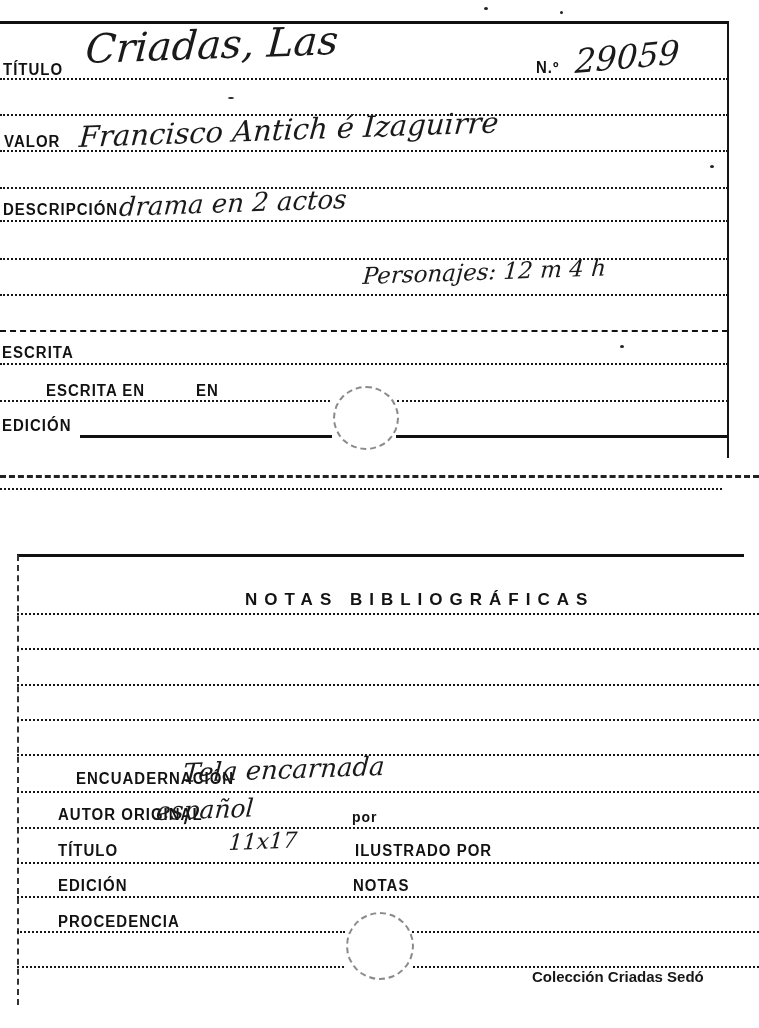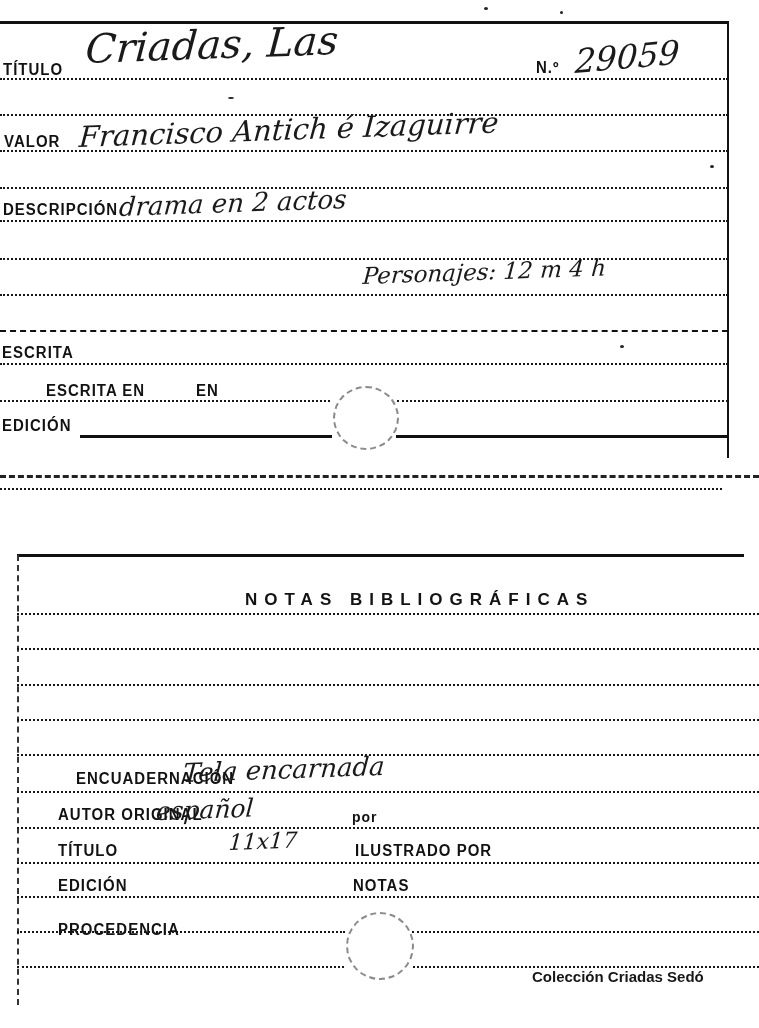--- a/index.html
+++ b/index.html
@@ -114,21 +114,21 @@
 
     <div class="line solid" style="left:17px;top:14px;width:727px;"></div>
     <div class="vline dashy" style="left:17px;top:15px;height:450px;"></div>
 
     <div class="heading" style="left:245px;top:50px;">NOTAS BIBLIOGRÁFICAS</div>
 
     <div class="lbl" style="left:76px;top:230px;">ENCUADERNACIÓN</div>
     <div class="lbl" style="left:58px;top:266px;">AUTOR ORIGINAL</div>
     <div class="lbl" style="left:58px;top:302px;">TÍTULO</div>
     <div class="lbl" style="left:58px;top:337px;">EDICIÓN</div>
-    <div class="lbl" style="left:58px;top:373px;margin-top:8px;">PROCEDENCIA</div>
+    <div class="lbl" style="left:58px;top:373px;">PROCEDENCIA</div>
 
     <div class="lbl small" style="left:352px;top:269px;text-transform:none;">por</div>
     <div class="lbl" style="left:355px;top:302px;">ILUSTRADO POR</div>
     <div class="lbl" style="left:353px;top:337px;">NOTAS</div>
 
     <div class="hw" style="left:182px;top:218px;font-size:26px;">Tela encarnada</div>
     <div class="hw" style="left:155px;top:257px;font-size:25px;">español</div>
     <div class="hw" style="left:228px;top:290px;font-size:22px;">11x17</div>
 
     <div class="hole" style="left:346px;top:372px;width:64px;height:64px;"></div>

